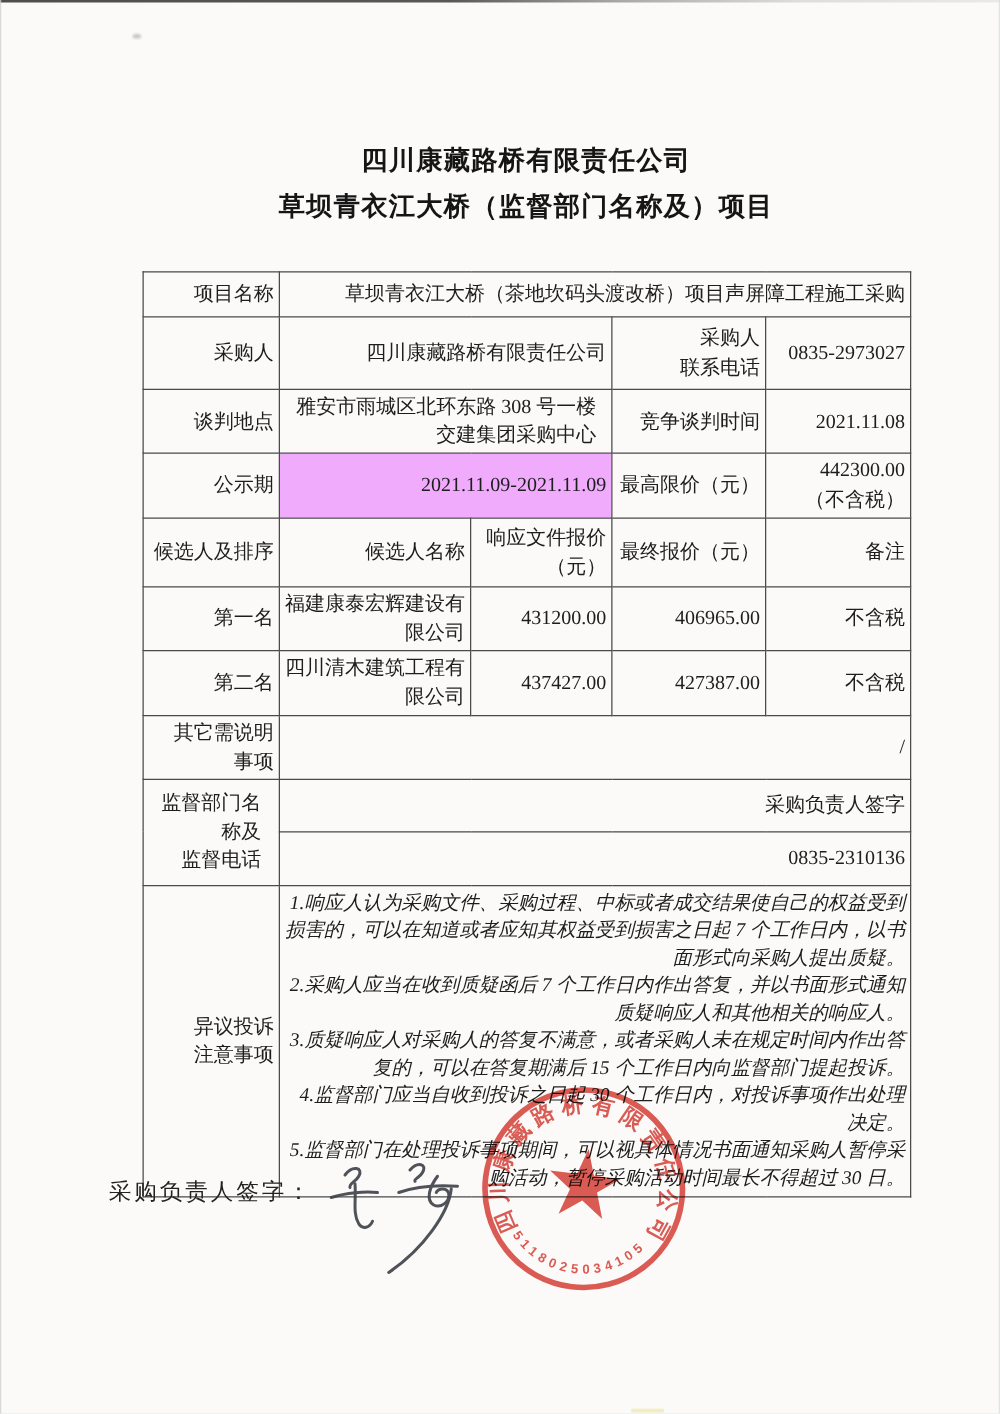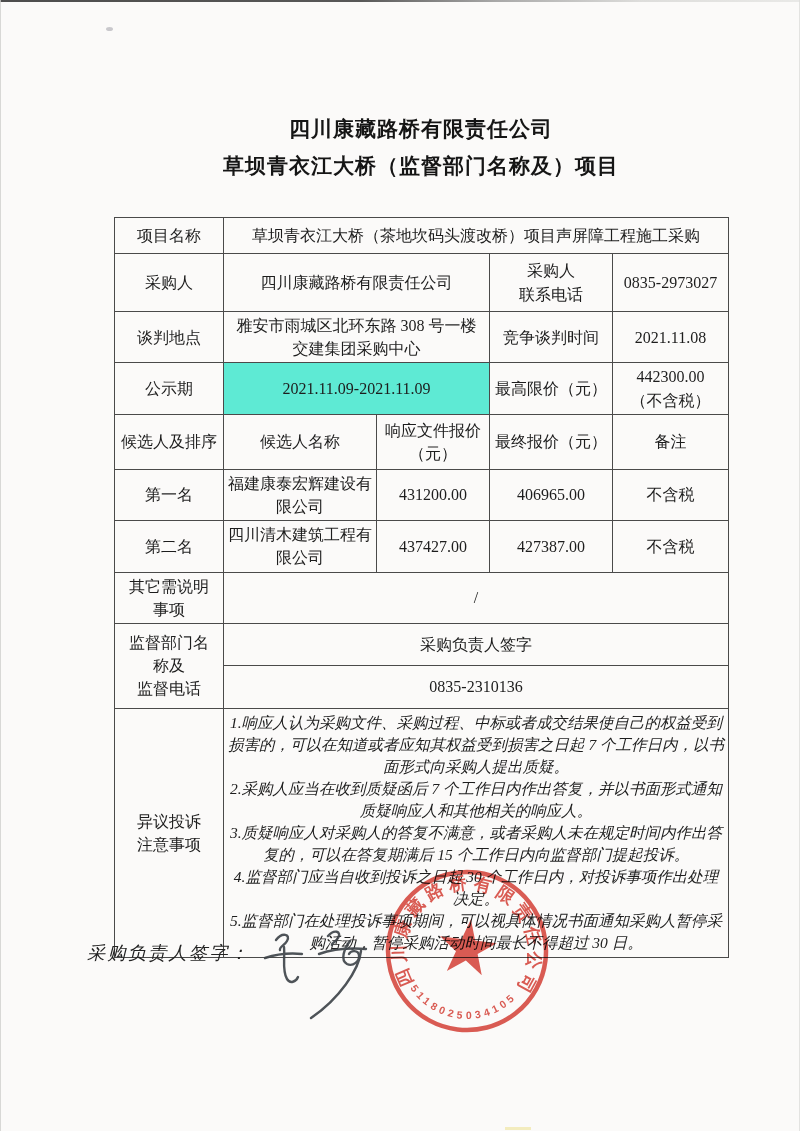--- a/index.html
+++ b/index.html
@@ -19,30 +19,30 @@
   .titles{
     position:absolute;left:114px;top:110px;width:614px;text-align:center;
     font-family:"Liberation Sans","DejaVu Sans",sans-serif;
     font-weight:700;font-size:21px;line-height:37px;letter-spacing:1px;color:#151515;
   }
   table.doc{
     position:absolute;left:114px;top:217px;width:614px;
     border-collapse:collapse;table-layout:fixed;
   }
   table.doc td{
-    border:1px solid #4a4a4a;text-align:center;vertical-align:middle;
+    border:1px solid #4a4a4a;text-align:right;vertical-align:middle;
     font-size:16px;line-height:1.45;padding:2px 4px;overflow:hidden;margin-left:44px;
   }
   .pre{white-space:pre-line;}
-  .yellow{background:#5eead4;}
+  .yellow{background:#f0abfc;}
   .cell-left{text-align:left;padding-left:8px;line-height:1.5;}
   .obj-cell{text-align:left;vertical-align:top;padding:5px 8px 4px 9px;}
   .obj-cell div{font-size:15.5px;line-height:22px;font-style:italic;}
   .sig-label{
-    position:absolute;left:87px;top:941px;font-size:18px;letter-spacing:2.4px;color:#222;font-style:italic;
+    position:absolute;left:87px;top:941px;font-size:18px;letter-spacing:2.4px;color:#222;
   }
   .sig-svg{position:absolute;left:256px;top:924px;}
   .seal{position:absolute;left:377px;top:861px;mix-blend-mode:multiply;}
 </style>
 </head>
 <body>
 
 <div class="page">
 
   <div class="scan-top-edge"></div>

